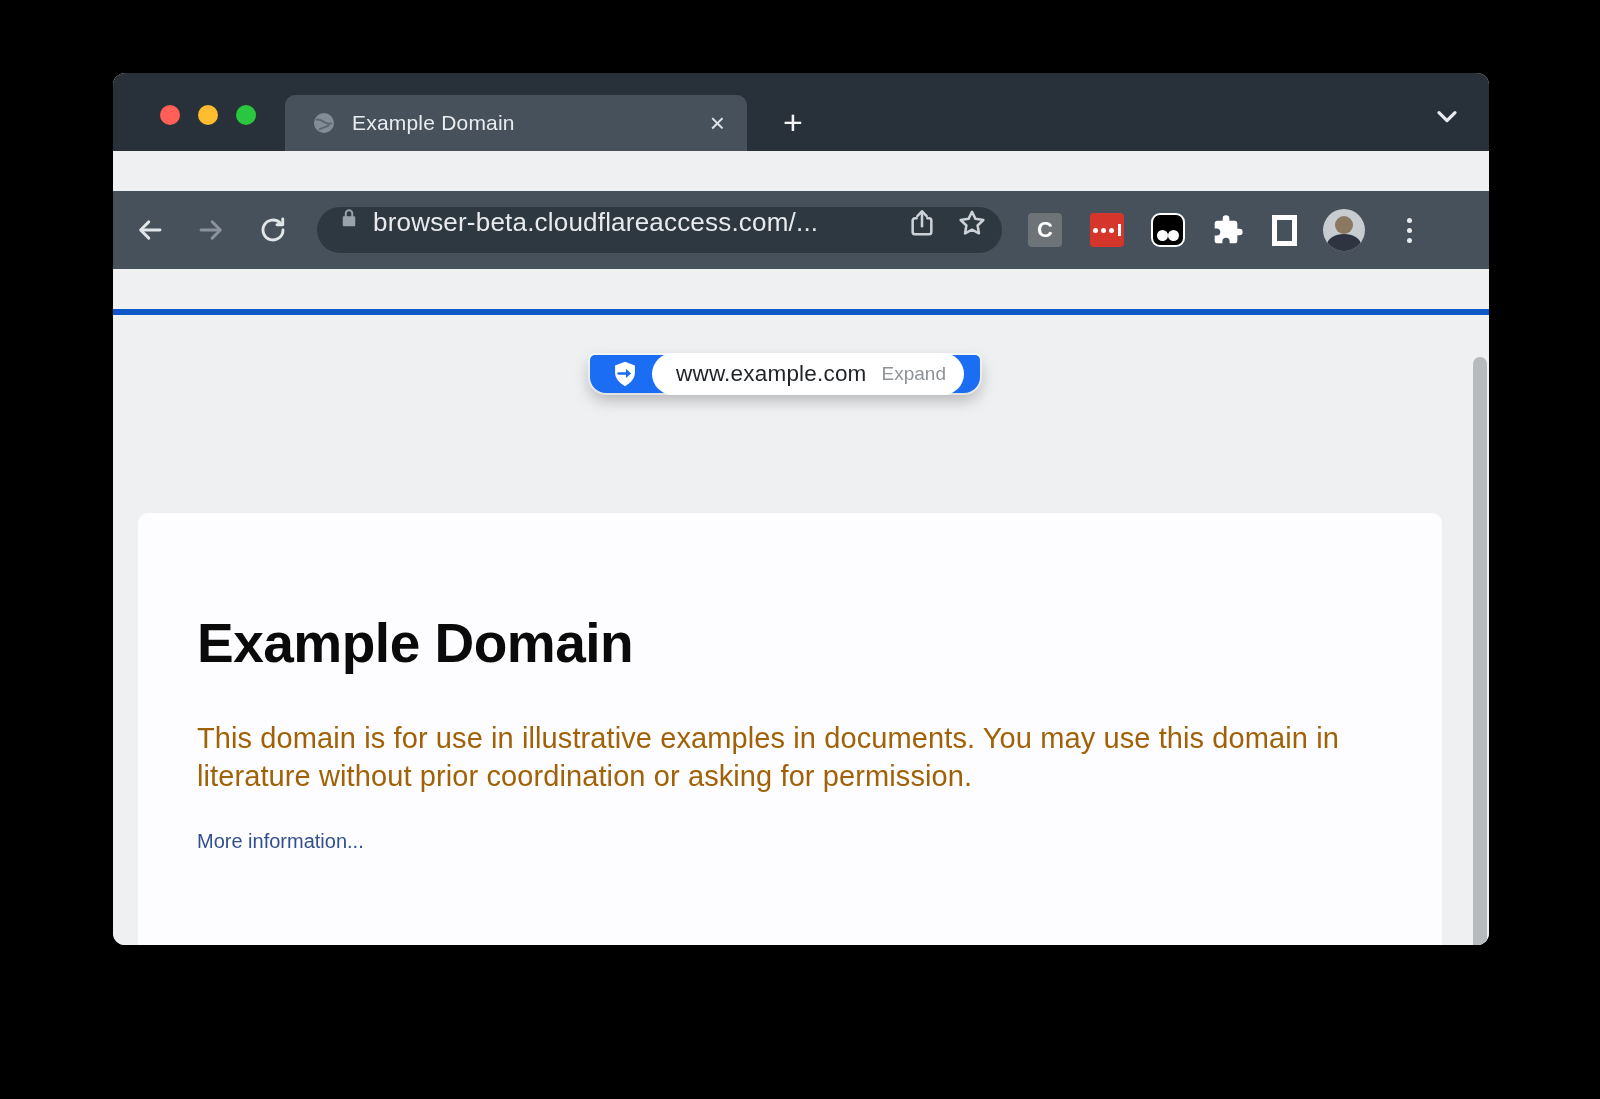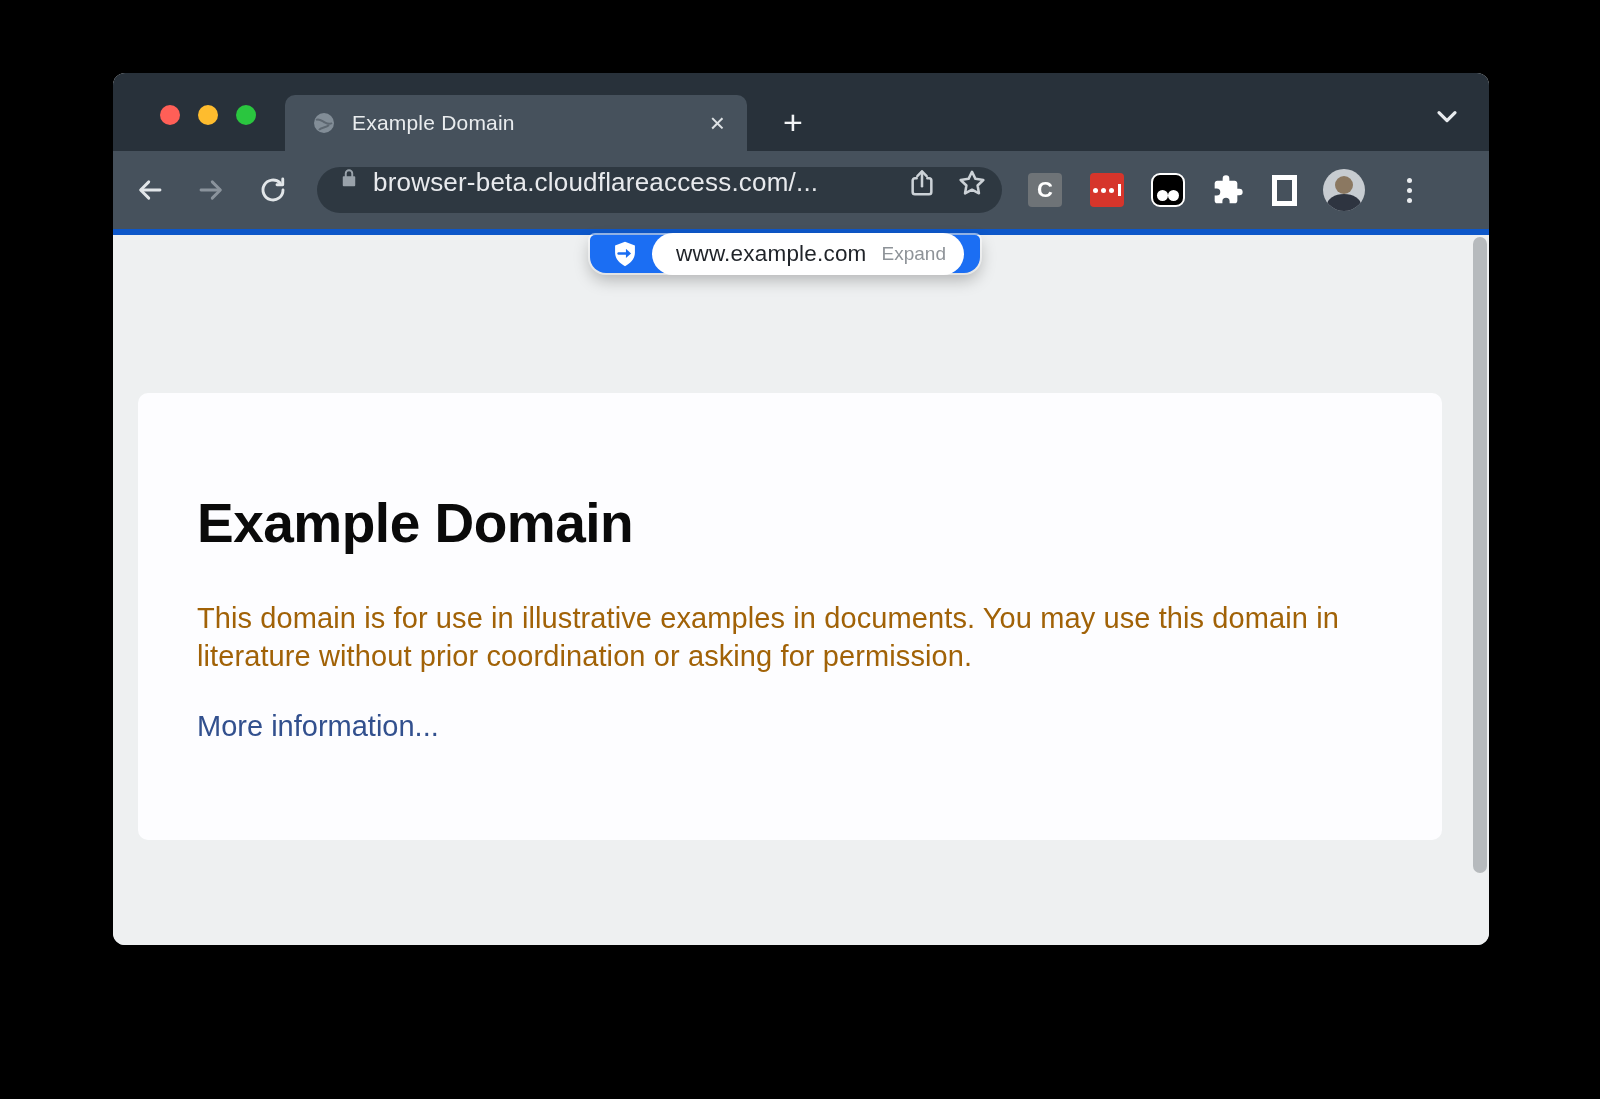--- a/index.html
+++ b/index.html
@@ -4,21 +4,21 @@
 <style>
   html,body{margin:0;padding:0;}
   body{
     width:1600px;height:1099px;background:#000;
     font-family:"Liberation Sans","DejaVu Sans",sans-serif;
     position:relative;overflow:hidden;
   }
   .window{
     position:absolute;left:113px;top:73px;width:1376px;height:872px;
     border-radius:12px;overflow:hidden;background:#eef0f1;
-    display:flex;flex-direction:column;
+    display:flex;flex-direction:column;gap:40px;
   }
   
   .tabstrip{height:78px;background:#28313a;position:relative;flex:none;}
   .traffic{position:absolute;top:32px;left:47px;display:flex;gap:18px;}
   .traffic span{width:20px;height:20px;border-radius:50%;display:block;}
   .tl-red{background:#ff5f57;}
   .tl-yellow{background:#febc2e;}
   .tl-green{background:#2ac63f;}
   .tab{
     position:absolute;left:172px;top:22px;width:462px;height:56px;
@@ -95,21 +95,21 @@
     background:#fdfdff;border-radius:10px;box-sizing:border-box;
     padding:98px 60px 0 59px;
   }
   .card h1{
     margin:0;font-size:55px;font-weight:bold;color:#0a0a0a;letter-spacing:-.5px;
   }
   .card p{
     margin:44px 0 0 0;font-size:29px;line-height:1.32;color:#a16207;max-width:1150px;letter-spacing:.1px;
   }
   .card a{
-    display:inline-block;margin-top:34px;font-size:29px;color:#32508e;text-decoration:none;
+    display:inline-block;margin-top:34px;font-size:20px;color:#32508e;text-decoration:none;
   }
 </style>
 </head>
 <body>
 
 <div class="window">
 
   <div class="tabstrip">
     <div class="traffic">
       <span class="tl-red"></span>

